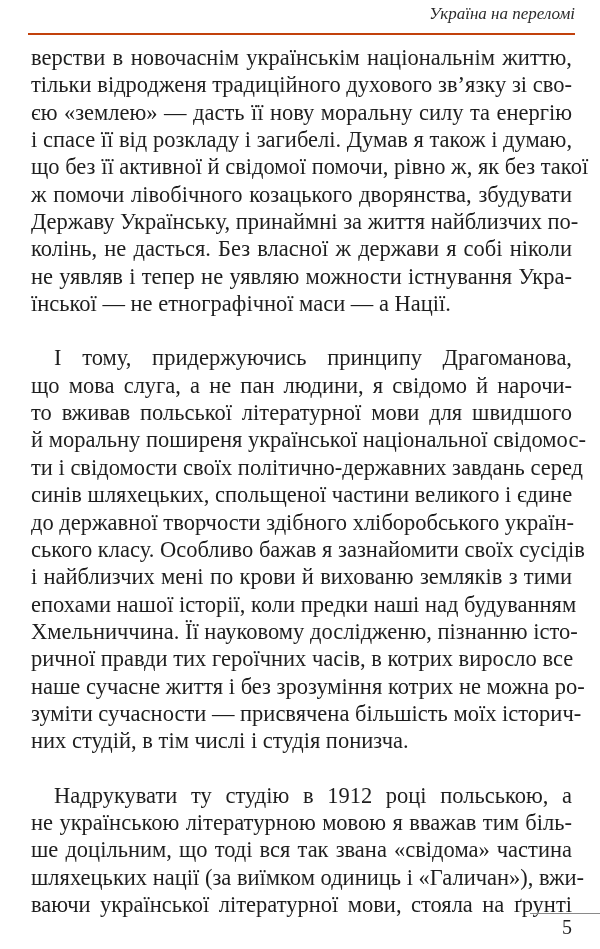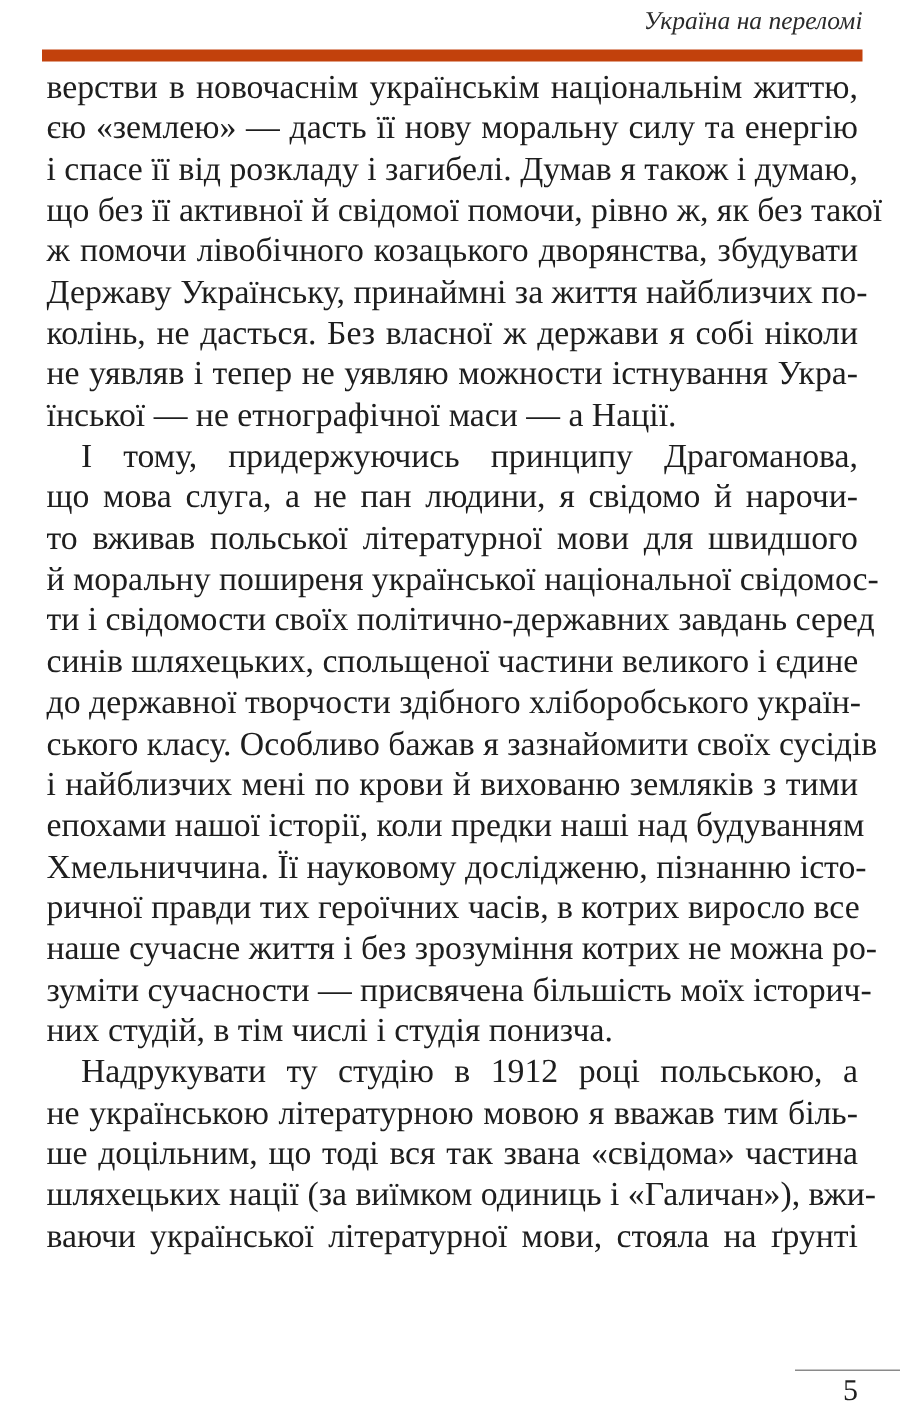--- a/index.html
+++ b/index.html
@@ -14,21 +14,21 @@
       overflow: hidden;
       font-family: "DejaVu Serif", "Liberation Serif", serif;
       color: #1e1e1e;
     }
     .running-head {
       position: absolute;
       left: 28px;
       top: 0;
       width: 547px;
       height: 33px;
-      border-bottom: 8px solid #c2410c;
+      border-bottom: 2px solid #c2410c;
     }
     .running-head-title {
       position: absolute;
       right: 0;
       top: 4px;
       font-family: "Liberation Serif", "DejaVu Serif", serif;
       font-style: italic;
       font-size: 17px;
       color: #2a2a2a;
       white-space: nowrap;
@@ -48,20 +48,21 @@
       white-space: nowrap;
       text-align: justify;
       text-align-last: justify;
       letter-spacing: 0;
     }
     .line.last {
       text-align-last: left;
     }
     .line.indent {
       padding-left: 23px;
+      margin-top: 27px;
     }
     .footer-rule {
       position: absolute;
       left: 530px;
       top: 913px;
       width: 70px;
       height: 0;
       border-top: 1.5px solid #8a8a8a;
     }
     .page-number {
@@ -77,20 +78,21 @@
 <body>
 
 <header class="running-head">
   <span class="running-head-title">Україна на переломі</span>
 </header>
 
 <main class="body-text">
 
   <div>
     <span class="line">верстви в новочаснім українськім національнім життю,</span>
+    <span class="line">тільки відродженя традиційного духового зв’язку зі сво-</span>
     <span class="line">єю «землею» — дасть її нову моральну силу та енергію</span>
     <span class="line">і спасе її від розкладу і загибелі. Думав я також і думаю,</span>
     <span class="line">що без її активної й свідомої помочи, рівно ж, як без такої</span>
     <span class="line">ж помочи лівобічного козацького дворянства, збудувати</span>
     <span class="line">Державу Українську, принаймні за життя найблизчих по-</span>
     <span class="line">колінь, не дасться. Без власної ж держави я собі ніколи</span>
     <span class="line">не уявляв і тепер не уявляю можности істнування Укра-</span>
     <span class="line last">їнської — не етнографічної маси — а Нації.</span>
   </div>
 

